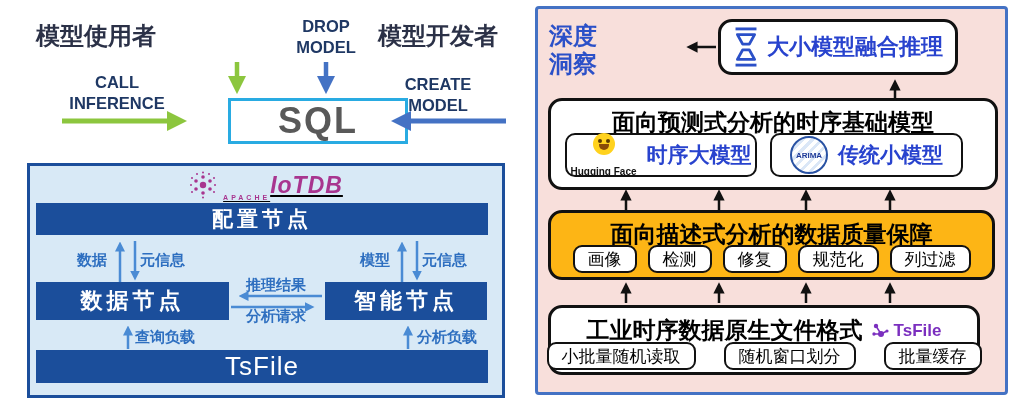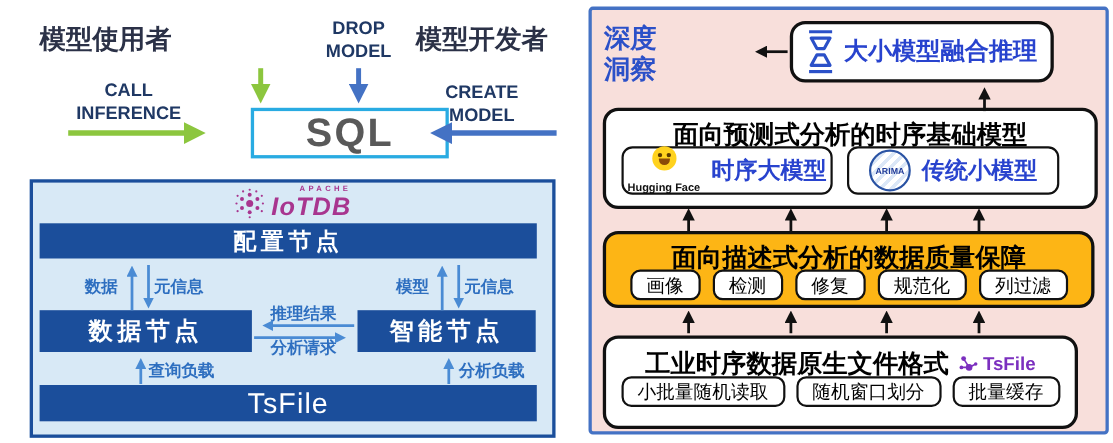--- a/index.html
+++ b/index.html
@@ -11,21 +11,21 @@
   .en-label{position:absolute;font-size:16.5px;line-height:21px;font-weight:700;color:#1F3864;text-align:center;}
   .sql-box{position:absolute;left:192px;top:98px;width:180px;height:46px;box-sizing:border-box;
     border:3px solid #29ABE2;background:#fff;display:flex;align-items:center;justify-content:center;
     font-size:36px;font-weight:800;color:#595959;letter-spacing:2px;margin-left:36px;}
 
   
   .iotdb-panel{position:absolute;left:27px;top:163px;width:478px;height:235px;box-sizing:border-box;
     border:3px solid #1B4E9B;background:#D8E9F6;}
   .iotdb-logo{position:absolute;left:0;top:2px;width:100%;height:34px;
     display:flex;align-items:center;justify-content:center;gap:6px;}
-  .logo-text{display:flex;flex-direction:column;align-items:flex-end;}
+  .logo-text{display:flex;align-items:flex-end;text-decoration:underline;}
   .apache{font-size:7px;letter-spacing:3px;font-weight:700;color:#A8358F;margin-bottom:-2px;}
   .iotdb-name{font-size:23px;font-weight:800;font-style:italic;color:#A8358F;letter-spacing:1px;}
   .node-bar{position:absolute;background:#1B4E9B;color:#fff;display:flex;align-items:center;justify-content:center;
     font-weight:700;font-size:21px;letter-spacing:4px;}
   .node-bar.tsfile{font-weight:400;font-size:26px;letter-spacing:1px;}
   .small-blue{position:absolute;font-size:15px;font-weight:700;color:#2E6FC0;white-space:nowrap;}
 
   
   .insight-panel{position:absolute;left:535px;top:6px;width:473px;height:389px;box-sizing:border-box;
     border:3px solid #4472C4;border-radius:4px;background:#F8DFDB;}
@@ -45,24 +45,24 @@
   .hf-mouth{position:absolute;left:6px;top:11px;width:10px;height:6px;background:#8a4b08;border-radius:0 0 10px 10px;}
   .hf-text{font-size:10px;font-weight:800;color:#111;white-space:nowrap;margin-top:12px;}
   .arima-circle{width:38px;height:38px;box-sizing:border-box;border:2px solid #2952A3;border-radius:50%;
     background:repeating-linear-gradient(135deg,#dbe7f7 0 3px,#fff 3px 7px);
     display:flex;align-items:center;justify-content:center;font-size:8px;font-weight:800;color:#1F3B99;flex:0 0 auto;}
   .orange-box{left:10px;top:201px;width:447px;height:70px;background:#FDB515;}
   .chip-row{position:absolute;left:0;top:32px;width:100%;display:flex;justify-content:center;gap:11px;}
   .chip{height:28px;box-sizing:border-box;border:2px solid #111;border-radius:9px;background:#fff;
     display:inline-flex;align-items:center;padding:0 13px;
     font-family:"Liberation Serif","DejaVu Serif",serif;font-size:17px;color:#000;white-space:nowrap;}
-  .bottom-box{left:10px;top:296px;width:432px;height:85px;padding-left:46px;}
+  .bottom-box{left:10px;top:296px;width:432px;height:70px;padding-left:46px;}
   .title-row{position:absolute;left:0;top:7px;width:100%;display:flex;align-items:center;justify-content:center;gap:8px;}
   .tsfile-logo{display:flex;align-items:center;gap:3px;font-size:17px;font-weight:800;color:#7B2FBF;}
-  .bottom-box .chip-row{top:34px;gap:10px;}
+  .bottom-box .chip-row{top:34px;gap:28px;}
 
   .overlay{position:absolute;left:0;top:0;width:1012px;height:403px;pointer-events:none;}
 </style>
 </head>
 <body>
 
 <div class="canvas">
 
   <div class="cn-label" style="left:36px;top:20px">模型使用者</div>
   <div class="en-label" style="left:293px;top:16px;width:66px">DROP MODEL</div>

